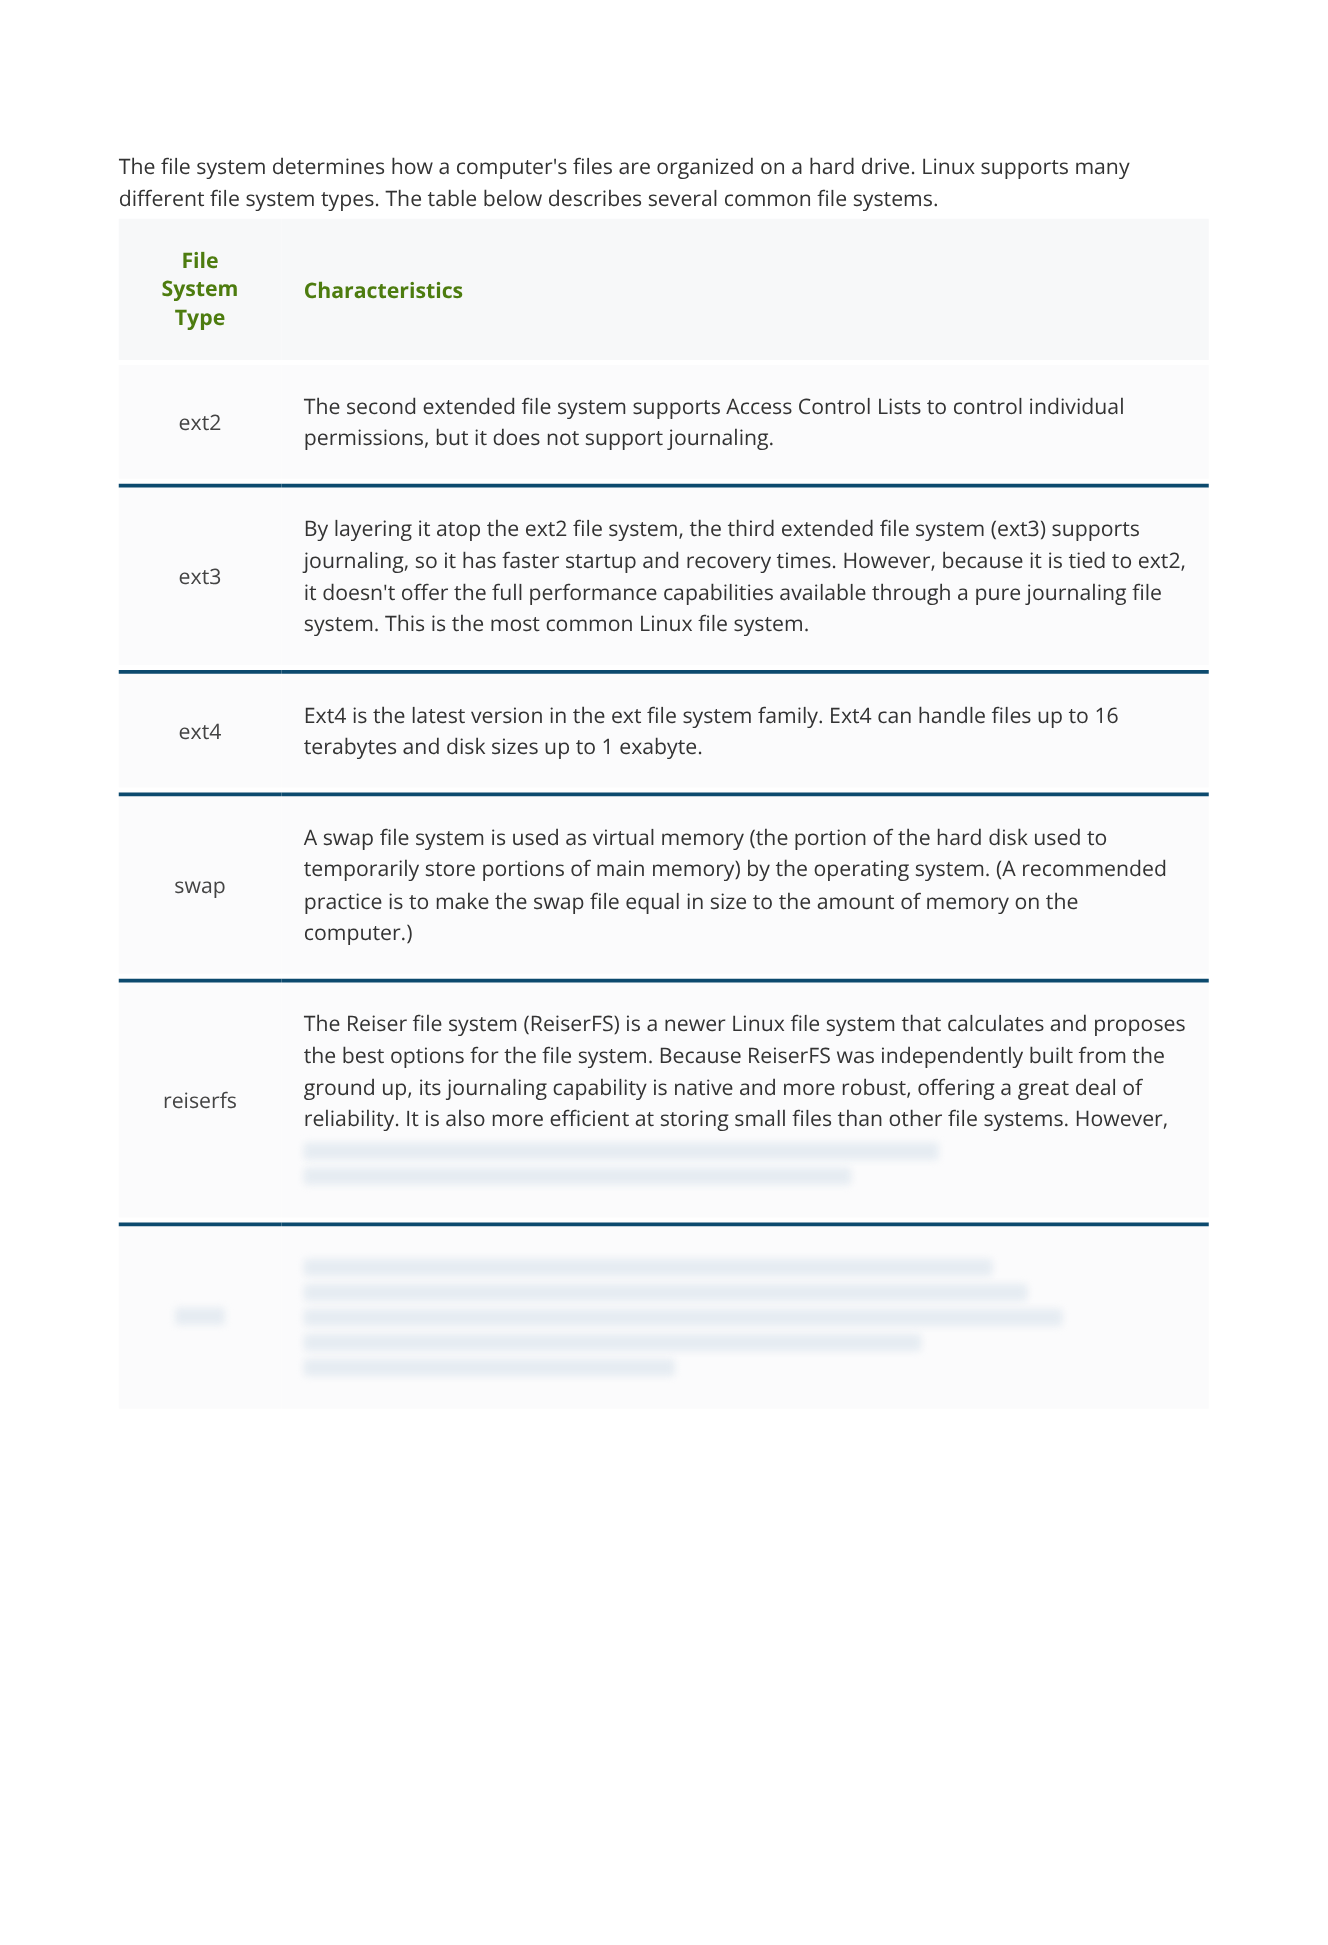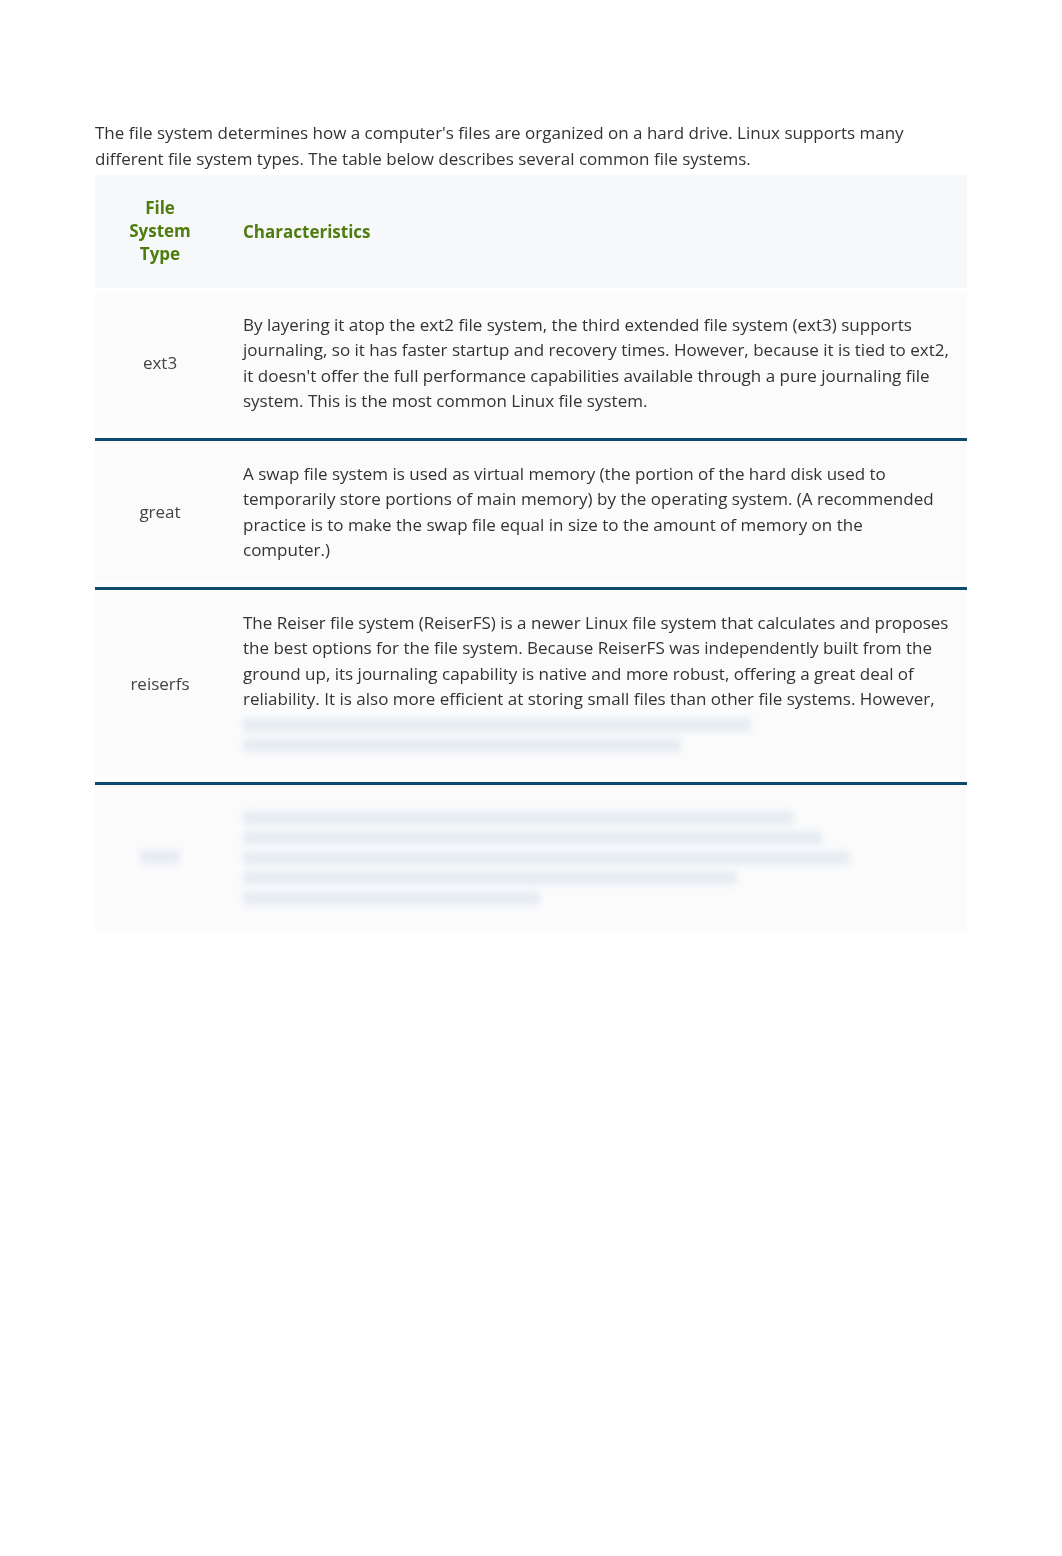--- a/index.html
+++ b/index.html
@@ -70,25 +70,33 @@
 
 <table>
   <thead>
     <tr>
       <th class="col-type">File System Type</th>
       <th>Characteristics</th>
     </tr>
   </thead>
   <tbody>
     <tr>
+      <td class="type-cell">ext2</td>
+      <td>The second extended file system supports Access Control Lists to control individual permissions, but it does not support journaling.</td>
+    </tr>
+    <tr>
       <td class="type-cell">ext3</td>
       <td>By layering it atop the ext2 file system, the third extended file system (ext3) supports journaling, so it has faster startup and recovery times. However, because it is tied to ext2, it doesn't offer the full performance capabilities available through a pure journaling file system. This is the most common Linux file system.</td>
     </tr>
     <tr>
-      <td class="type-cell">great</td>
+      <td class="type-cell">ext4</td>
+      <td>Ext4 is the latest version in the ext file system family. Ext4 can handle files up to 16 terabytes and disk sizes up to 1 exabyte.</td>
+    </tr>
+    <tr>
+      <td class="type-cell">swap</td>
       <td>A swap file system is used as virtual memory (the portion of the hard disk used to temporarily store portions of main memory) by the operating system. (A recommended practice is to make the swap file equal in size to the amount of memory on the computer.)</td>
     </tr>
     <tr>
       <td class="type-cell">reiserfs</td>
       <td>
         <span>The Reiser file system (ReiserFS) is a newer Linux file system that calculates and proposes the best options for the file system. Because ReiserFS was independently built from the ground up, its journaling capability is native and more robust, offering a great deal of reliability. It is also more efficient at storing small files than other file systems. However,</span>
         <span class="blurred-line" style="width:72%;"></span>
         <span class="blurred-line" style="width:62%;"></span>
       </td>
     </tr>

